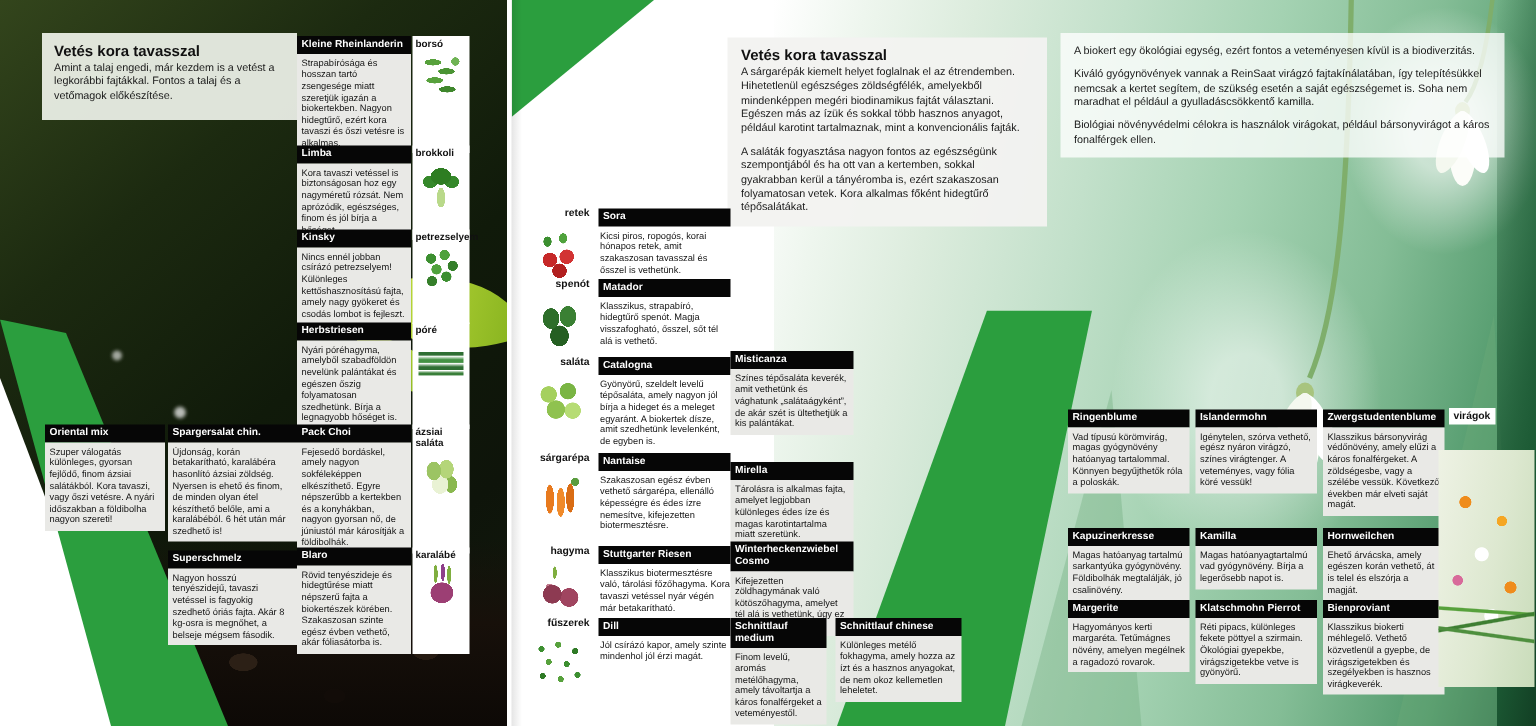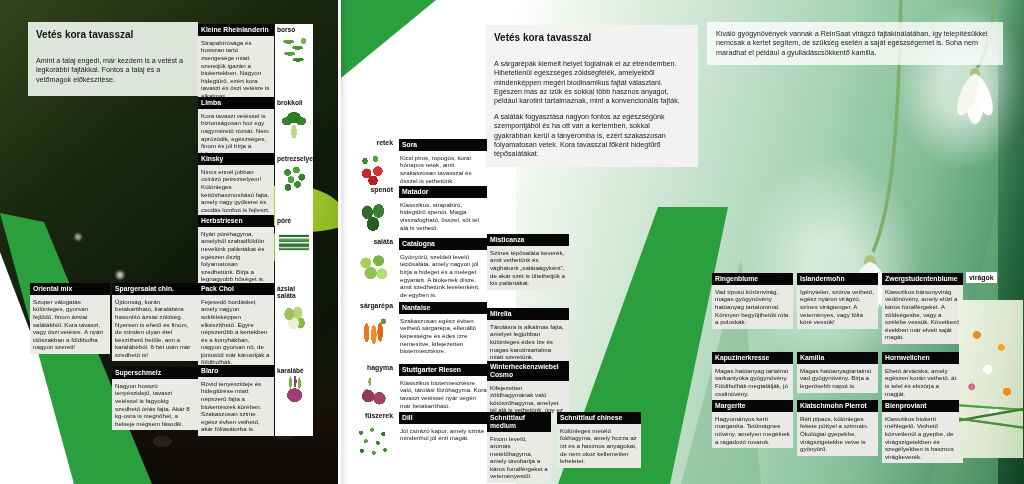--- a/index.html
+++ b/index.html
@@ -31,21 +31,21 @@
     radial-gradient(15px 10px at 84% 60%,#261b12 58%,transparent 60%),
     radial-gradient(3px 3px at 22% 48%,rgba(255,255,255,.55) 40%,transparent 70%),
     radial-gradient(2px 2px at 55% 44%,rgba(255,255,255,.5) 40%,transparent 70%),
     radial-gradient(3px 3px at 76% 40%,rgba(255,255,255,.45) 40%,transparent 70%),
     linear-gradient(to top,#0d0906 0%,#17100a 55%,rgba(20,14,9,0) 100%);}
   .wedge-white{position:absolute;inset:0;background:#fff;clip-path:polygon(0 252px,88px 484px,0 484px);}
   .band-green-left{position:absolute;inset:0;background:#2b9e3e;
     clip-path:polygon(0 213px,44px 222px,152px 484px,74px 484px);}
   .intro-box{position:absolute;left:28px;top:22px;width:170px;background:rgba(238,242,233,.93);
     padding:7px 8px 6px;box-sizing:border-box;}
-  .intro-box h1,.intro-box2 h1{margin:0 0 16px;font-size:10px;line-height:1.1;}
+  .intro-box h1,.intro-box2 h1{margin:0 0 0;font-size:10px;line-height:1.1;}
   .intro-box p,.intro-box2 p,.flowers-box p{margin:0 0 6px;font-size:7.2px;line-height:1.3;color:#1a1a1a;}
   .lcard{position:absolute;left:198px;width:115px;display:flex;align-items:stretch;}
   .lmain{width:76px;}
   .lmain .cbody{background:#e9e9e6;}
   .lside{width:38px;margin-left:1px;background:#fff;}
   .cat{font-size:6.6px;font-weight:bold;line-height:1.1;padding:2px 2px 1px;}
   .img{width:30px;height:30px;margin:1px auto 2px;background-color:#fff;background-repeat:no-repeat;}
   .xcard{position:absolute;}
   .xcard .cbody{background:#e9e9e6;}
   
@@ -273,25 +273,27 @@
         <ellipse cx="374" cy="96" rx="8" ry="22" fill="#f4f8ef" transform="rotate(22 374 78)"></ellipse>
       </g>
     </svg>
     <div class="edge-leaves"></div>
     <div class="tri-green"></div>
     <div class="band-green-right"></div>
 
     <div class="intro-box2">
       <h1>Vetés kora tavasszal</h1>
       <p>A sárgarépák kiemelt helyet foglalnak el az étrendemben. Hihetetlenül egészséges zöldségfélék, amelyekből mindenképpen megéri biodinamikus fajtát választani. Egészen más az ízük és sokkal több hasznos anyagot, például karotint tartalmaznak, mint a konvencionális fajták.</p>
-      <p>A saláták fogyasztása nagyon fontos az egészségünk szempontjából és ha ott van a kertemben, sokkal gyakrabban kerül a tányéromba is, ezért szakaszosan folyamatosan vetek. Kora tavasszal főként hidegtűrő tépősalátákat.</p>
+      <p>A saláták fogyasztása nagyon fontos az egészségünk szempontjából és ha ott van a kertemben, sokkal gyakrabban kerül a tányéromba is, ezért szakaszosan folyamatosan vetek. Kora alkalmas főként hidegtűrő tépősalátákat.</p>
     </div>
 
     <div class="flowers-box">
+      <p>A biokert egy ökológiai egység, ezért fontos a veteményesen kívül is a biodiverzitás.</p>
       <p>Kiváló gyógynövények vannak a ReinSaat virágzó fajtakínálatában, így telepítésükkel nemcsak a kertet segítem, de szükség esetén a saját egészségemet is. Soha nem maradhat el például a gyulladáscsökkentő kamilla.</p>
+      <p>Biológiai növényvédelmi célokra is használok virágokat, például bársonyvirágot a káros fonalférgek ellen.</p>
     </div>
 
     <div class="c1row" style="top:139px">
       <div class="vlabel">retek</div>
       <div class="vimg img-radish"></div>
       <div class="vcard">
           <div class="bar">Sora</div>
         <div class="cbody">Kicsi piros, ropogós, korai hónapos retek, amit szakaszosan tavasszal és ősszel is vethetünk.</div>
         </div>
     </div>

